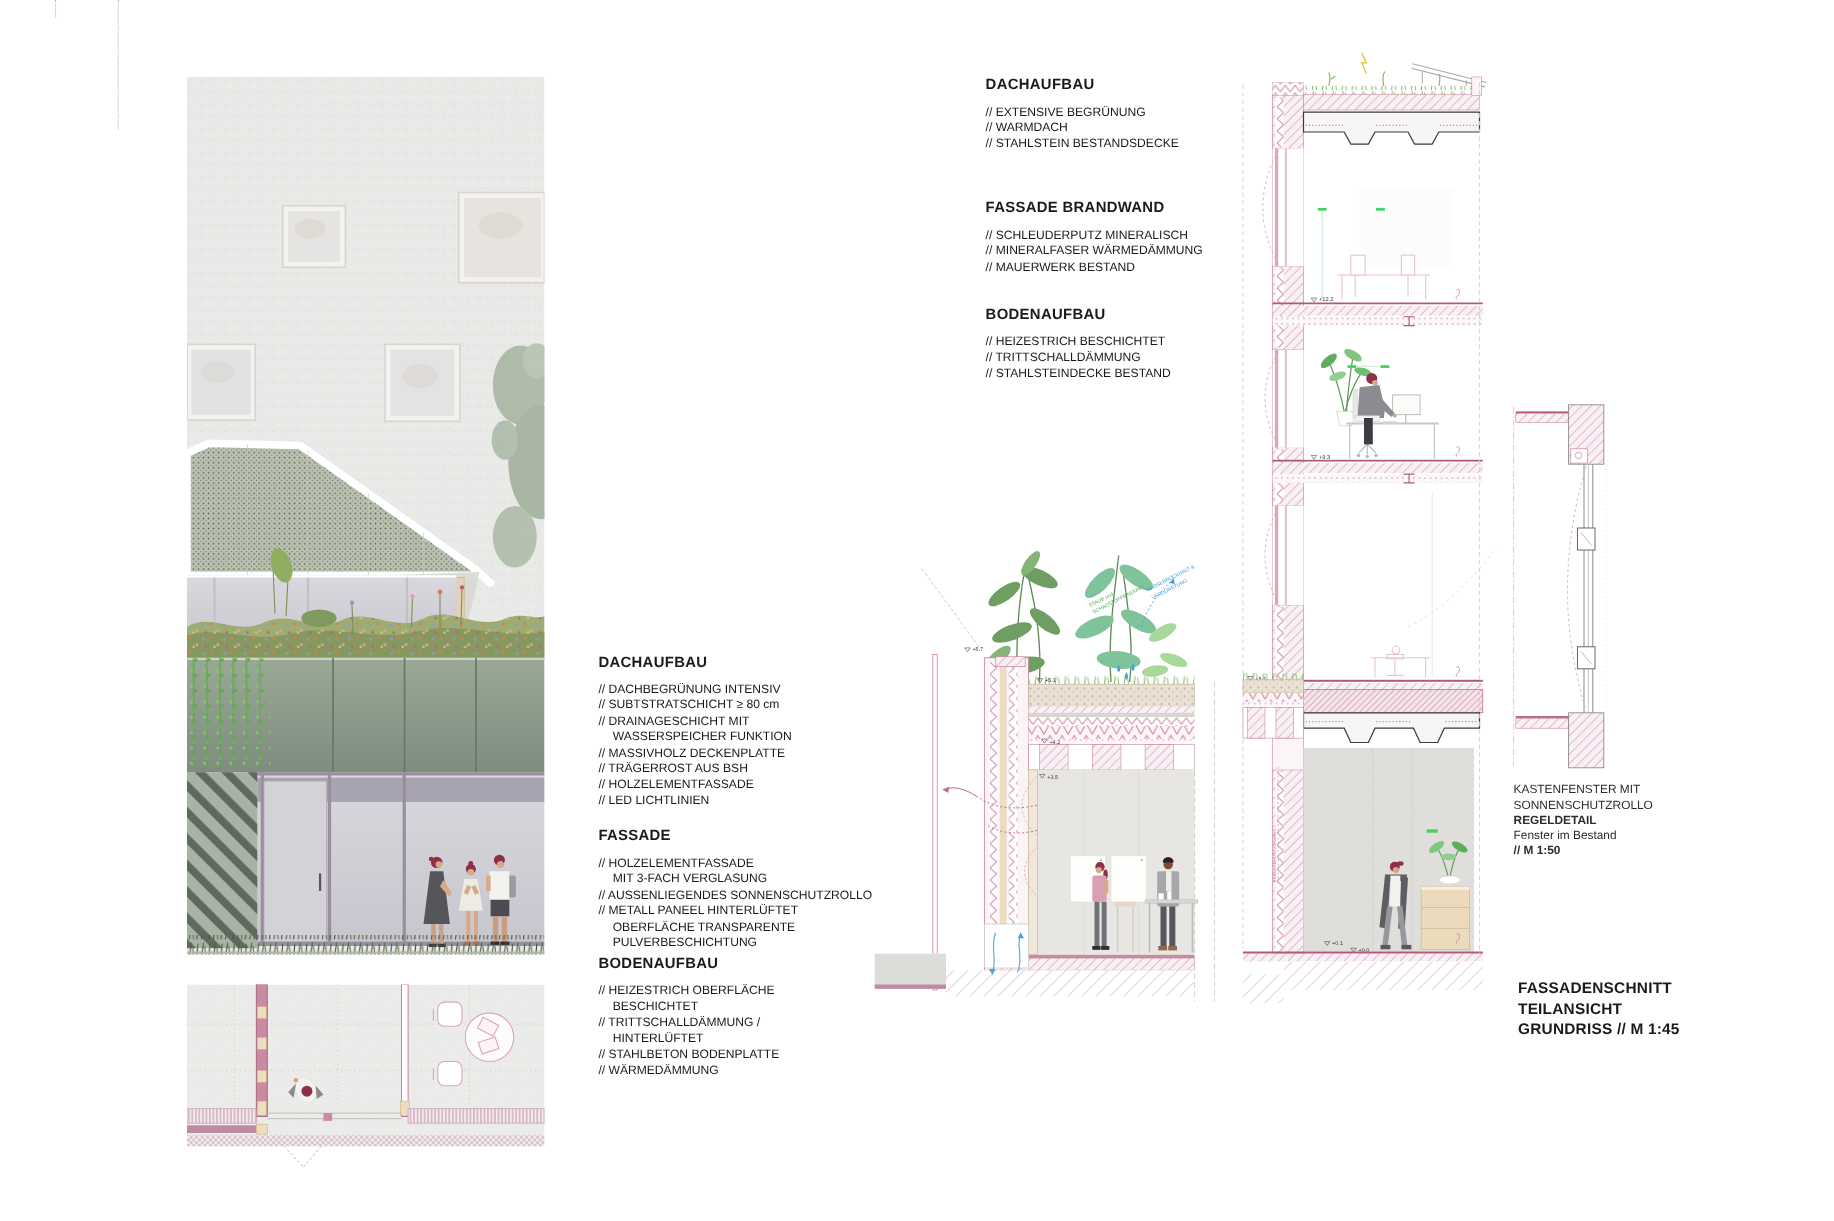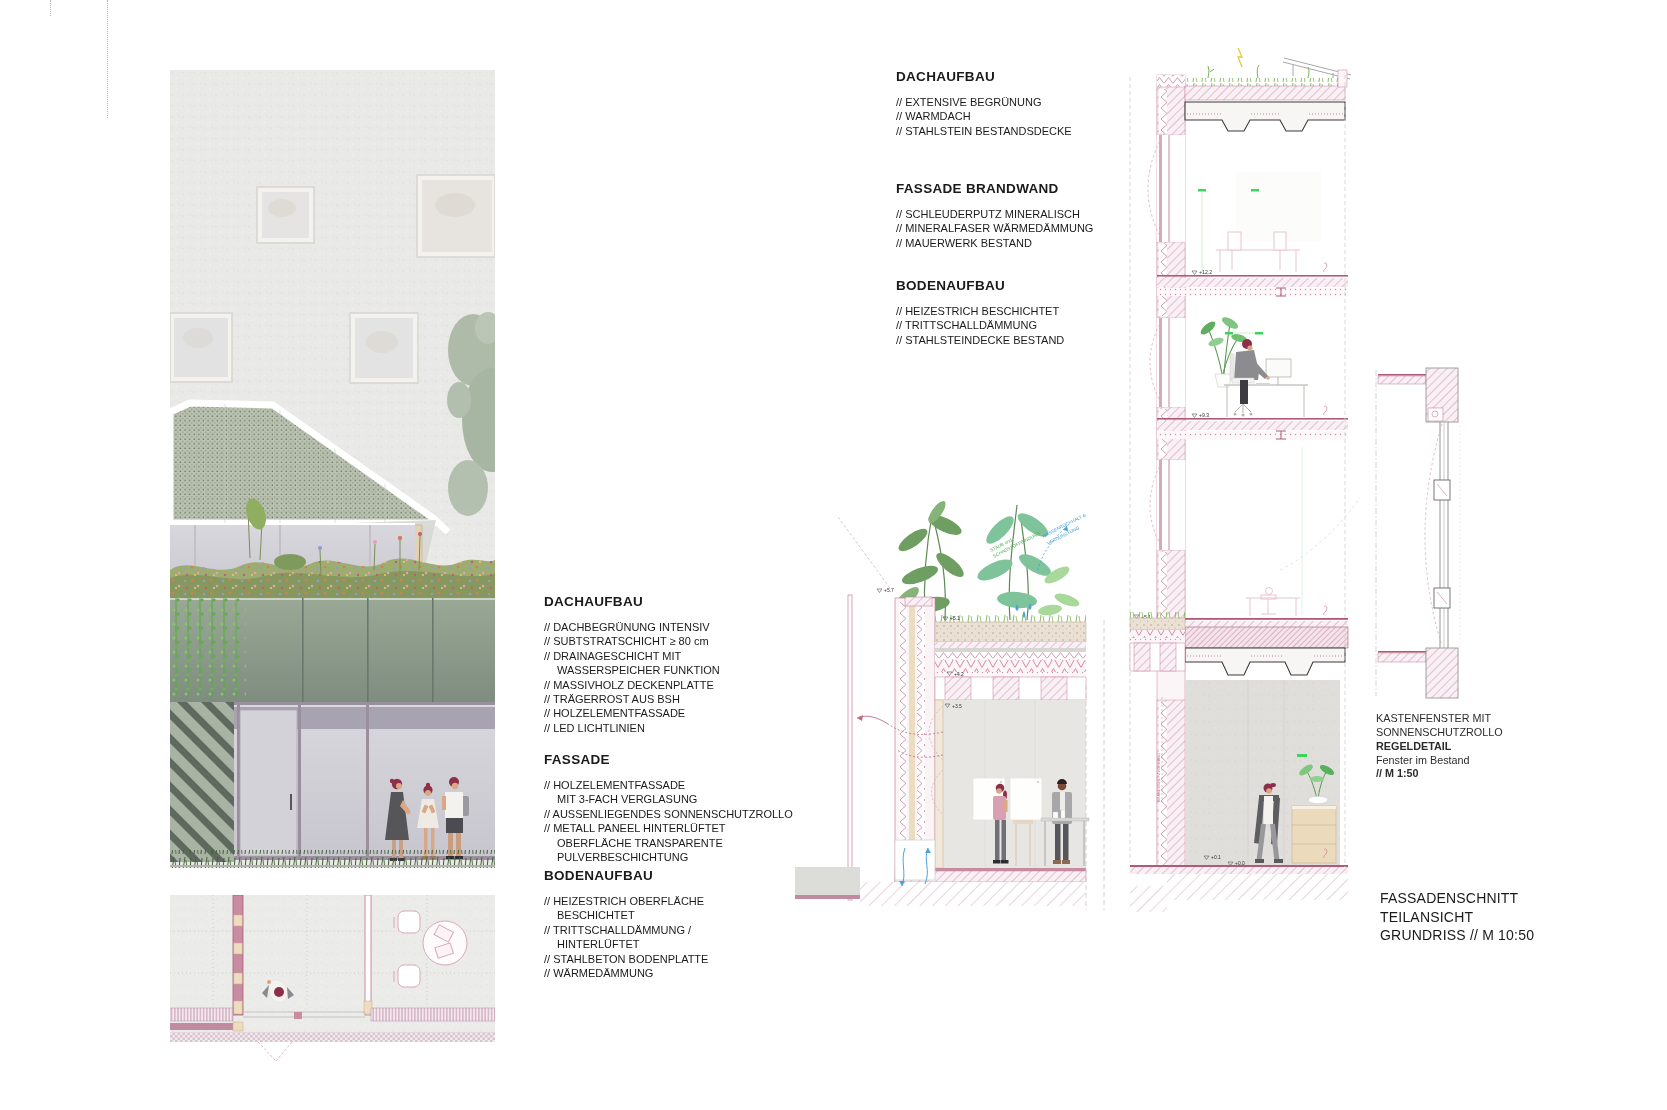--- a/index.html
+++ b/index.html
@@ -7,21 +7,21 @@
          font-family:"Liberation Sans",sans-serif;color:#1a1a1a;}
   .abs{position:absolute;}
   .trim{position:absolute;border-left:1px dotted #b9b9b4;width:0;}
   
   .legend{position:absolute;width:260px;}
   .legend h3{font-size:13.5px;font-weight:bold;letter-spacing:.3px;margin:0 0 11px 0;}
   .legend .ln{font-size:11px;line-height:14.4px;white-space:nowrap;}
   .legend .cont{padding-left:13px;}
   .caption{position:absolute;font-size:10.8px;line-height:13.5px;color:#2c2c2c;}
   .caption .b{font-weight:bold;}
-  .main-title{position:absolute;font-size:14px;font-weight:normal;line-height:18.5px;letter-spacing:.2px;}
+  .main-title{position:absolute;font-size:14px;font-weight:bold;line-height:18.5px;letter-spacing:.2px;}
   svg text{font-family:"Liberation Sans",sans-serif;}
 </style>
 </head>
 <body>
 
 <div class="board">
 
   <div class="trim" style="left:50px;top:0;height:16px;"></div>
   <div class="trim" style="left:107px;top:0;height:118px;"></div>
 
@@ -806,16 +806,16 @@
   </div>
   <div class="caption" style="left:1376px;top:740px;">
     <div class="b">REGELDETAIL</div>
     <div>Fenster im Bestand</div>
     <div class="b">// M 1:50</div>
   </div>
 
   <div class="main-title" style="left:1380px;top:889px;">
     <div>FASSADENSCHNITT</div>
     <div>TEILANSICHT</div>
-    <div>GRUNDRISS // M 10:50</div>
+    <div>GRUNDRISS // M 1:45</div>
   </div>
 
 </div>
 
 </body></html>

